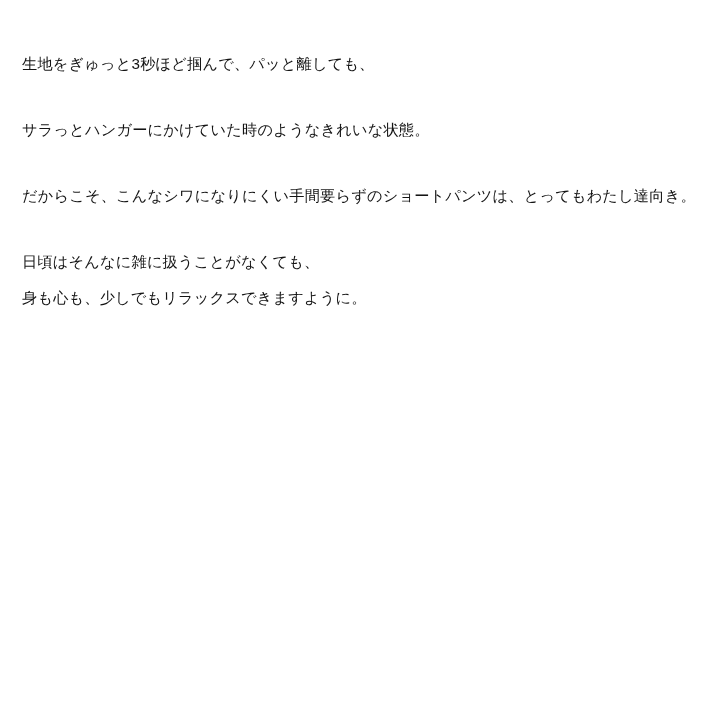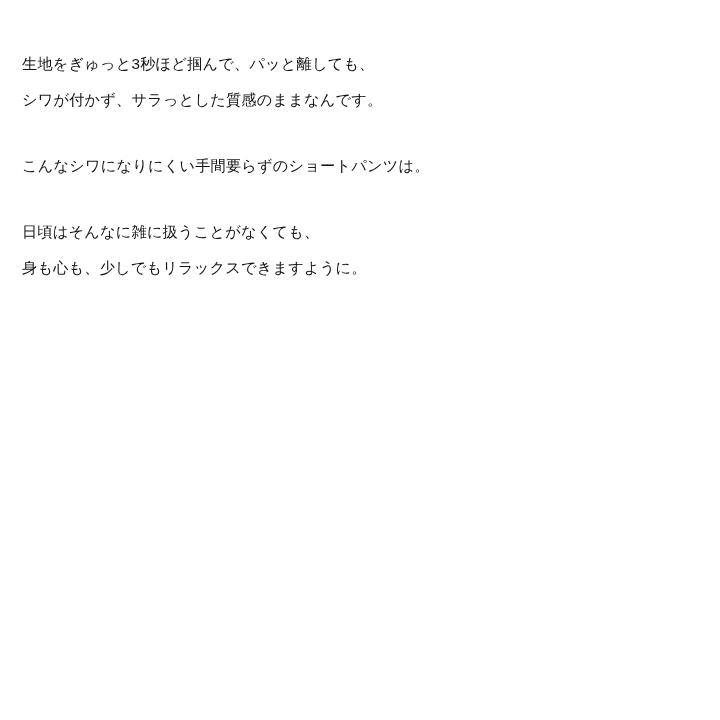--- a/index.html
+++ b/index.html
@@ -37,28 +37,30 @@
     font-weight: 400;
   }
 </style>
 </head>
 <body>
 
 <div class="page">
 
   <div class="block">
     <div class="line">生地をぎゅっと3秒ほど掴んで、パッと離しても、</div>
-    <div class="line">シワが付かず、サラっとした質感のままなんです。</div>
   </div>
 
   <div class="block">
-    <div class="line">こんなシワになりにくい手間要らずのショートパンツは。</div>
+    <div class="line">サラっとハンガーにかけていた時のようなきれいな状態。</div>
   </div>
 
 
+  <div class="block">
+    <div class="line">だからこそ、こんなシワになりにくい手間要らずのショートパンツは、とってもわたし達向き。</div>
+  </div>
 
 
   <div class="block">
     <div class="line">日頃はそんなに雑に扱うことがなくても、</div>
     <div class="line">身も心も、少しでもリラックスできますように。</div>
   </div>
 
 </div>
 
 </body></html>

